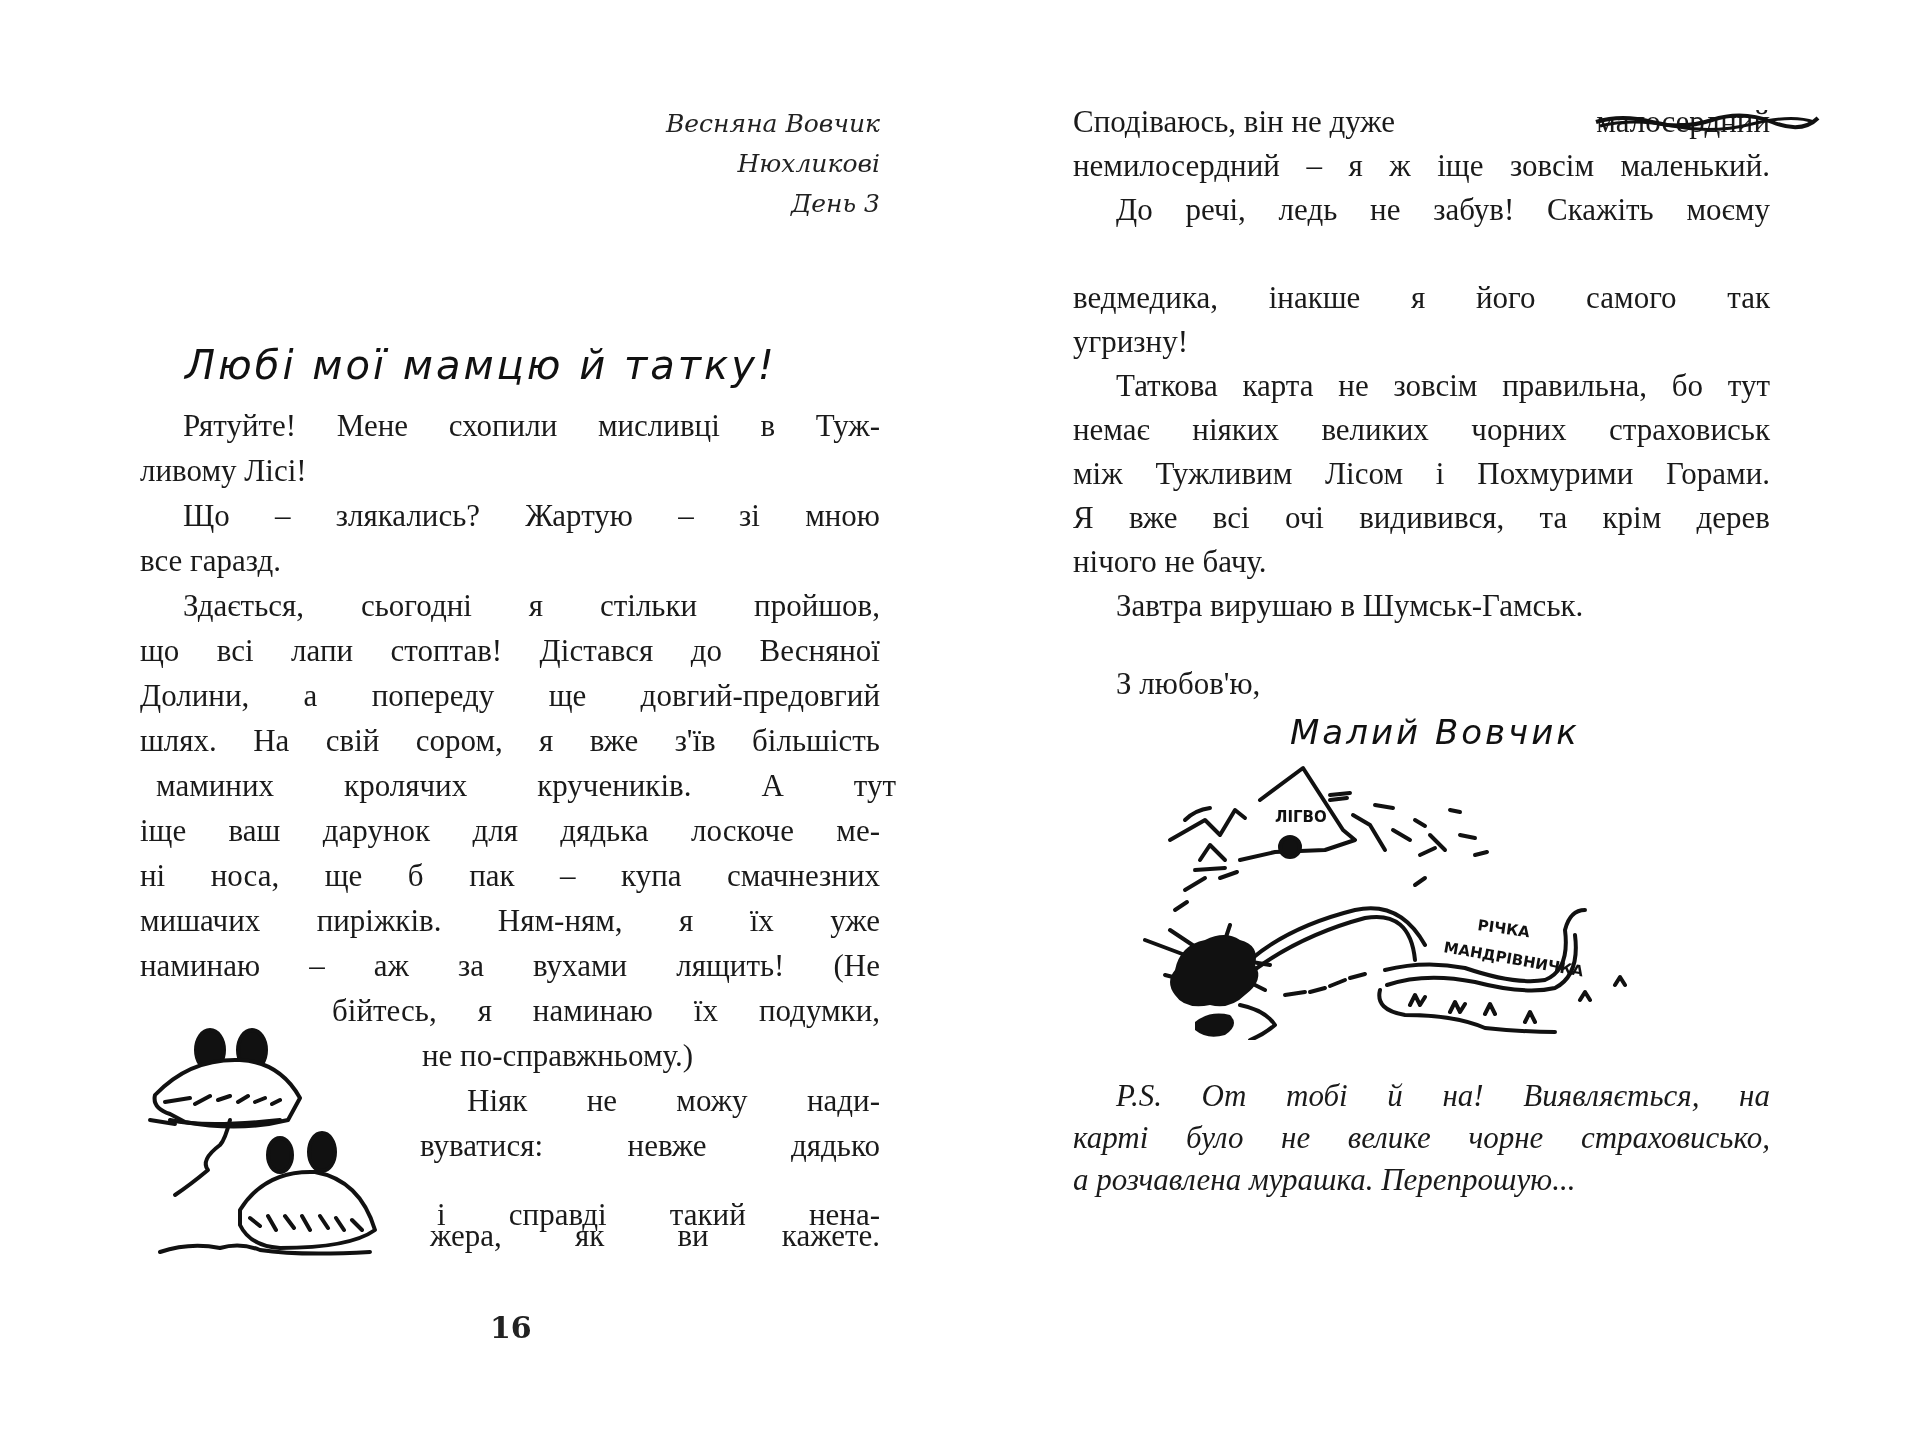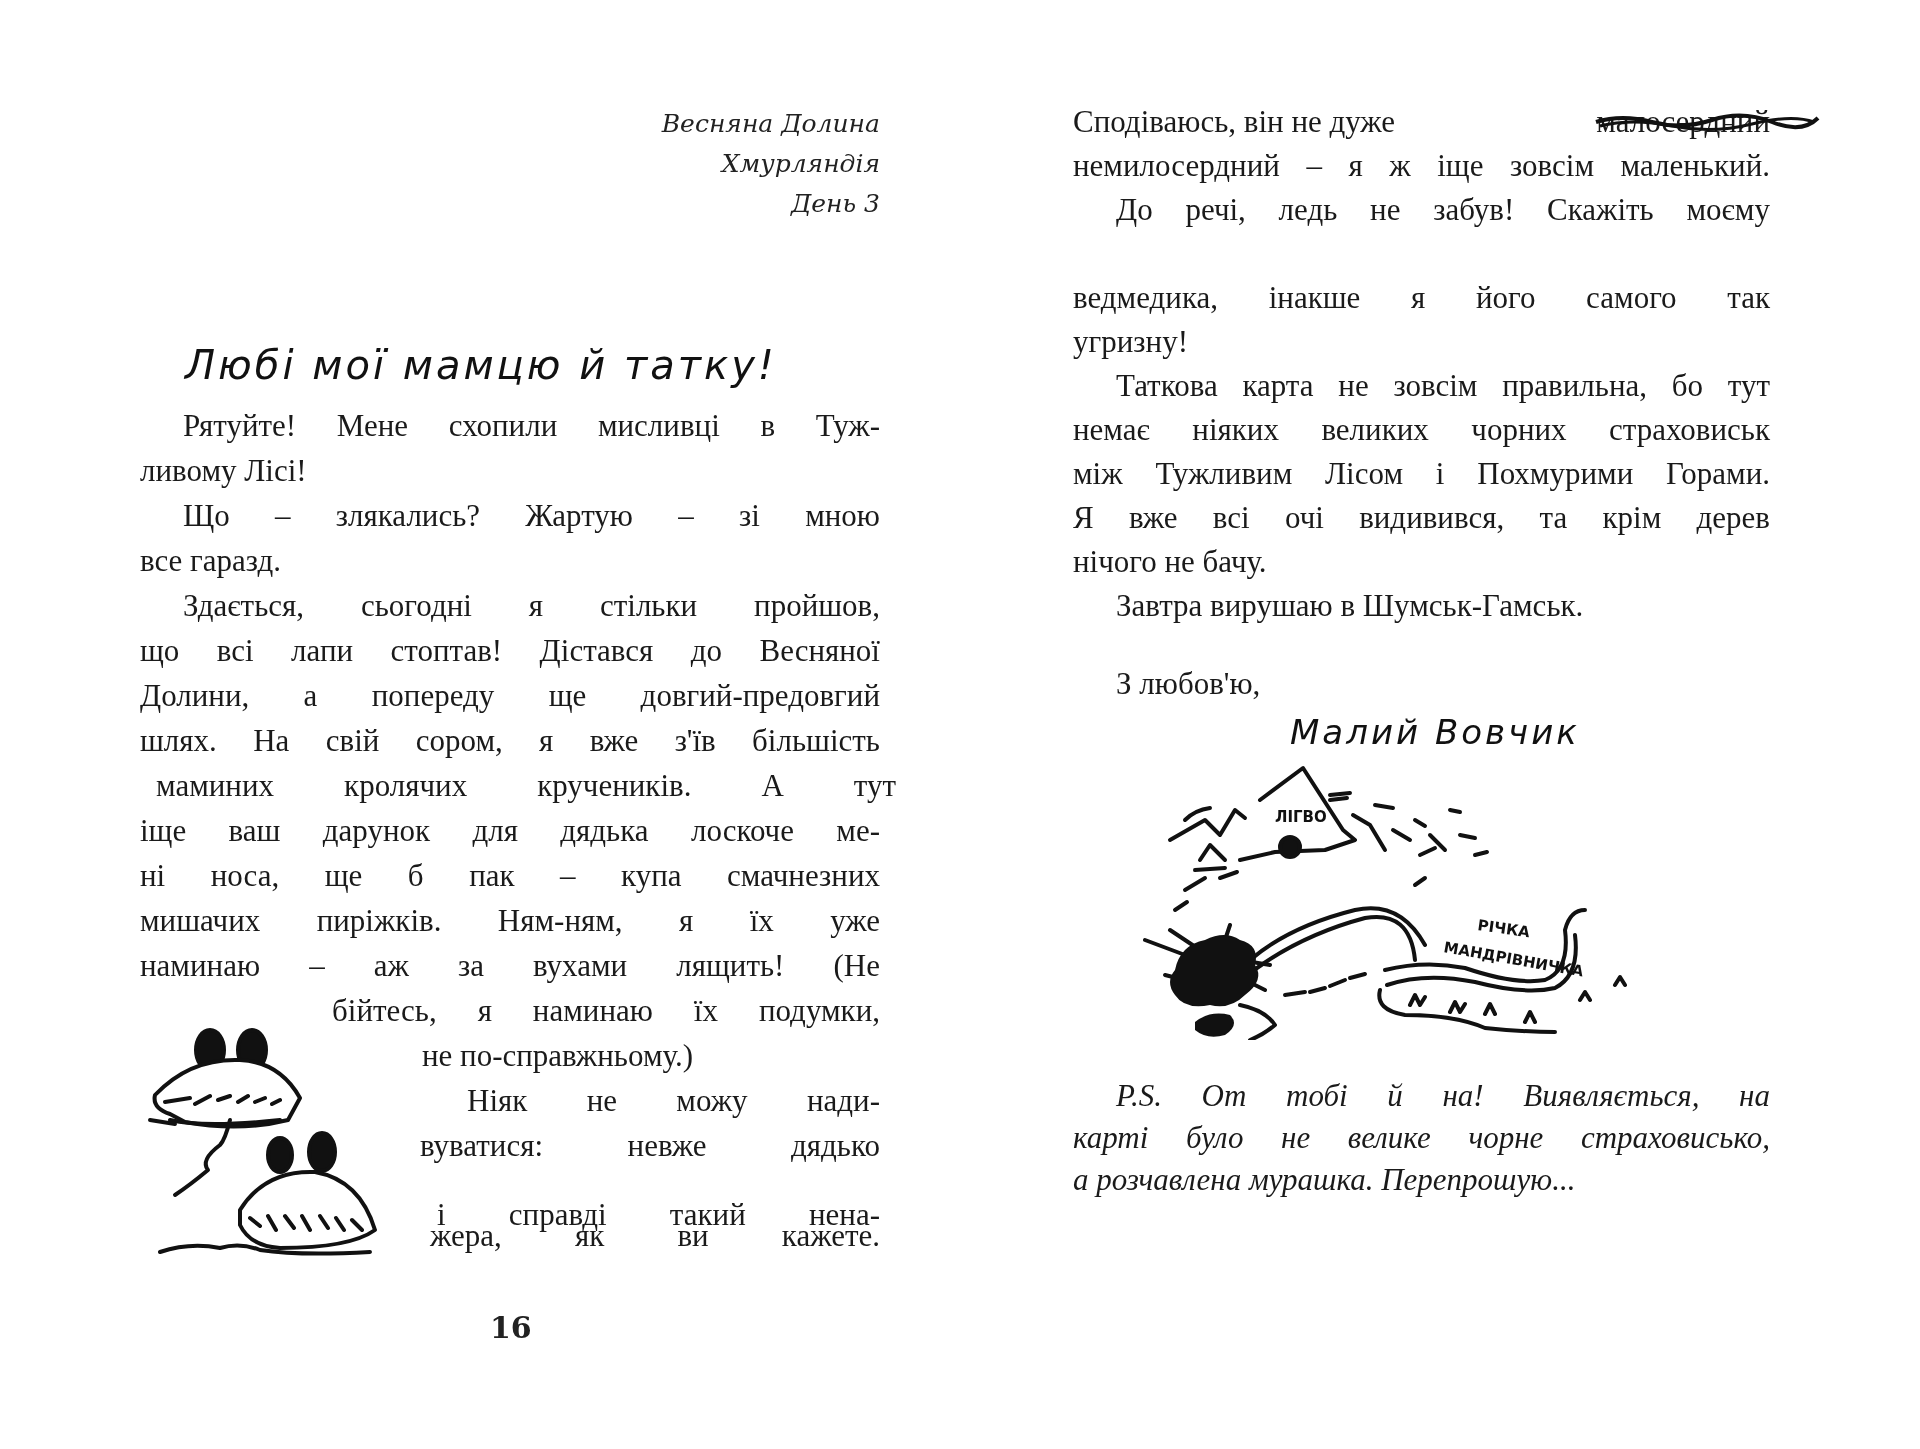--- a/index.html
+++ b/index.html
@@ -23,22 +23,22 @@
   .strike svg { position: absolute; left: -4px; top: 2px; }
 
   .illus { position: absolute; }
   .map-label { font-family: "DejaVu Sans", sans-serif; font-weight: bold; font-size: 15px; fill: #111; }
 </style>
 </head>
 <body>
 
 <div class="page page-left">
 
-  <div class="header-line" style="top:104px;">Весняна Долина</div>
-  <div class="header-line" style="top:144px;">Хмурляндія</div>
+  <div class="header-line" style="top:104px;">Весняна Вовчик</div>
+  <div class="header-line" style="top:144px;">Нюхликові</div>
   <div class="header-line" style="top:184px;">День 3</div>
 
   <div class="line hand" style="left:185px; top:340px; font-size:40px; line-height:50px;">Любі мої мамцю й татку!</div>
 
   <div class="line serif just" style="left:183px; width:697px; top:408px;">Рятуйте! Мене схопили мисливці в Туж-</div>
   <div class="line serif" style="left:140px; top:453px;">ливому Лісі!</div>
   <div class="line serif just" style="left:183px; width:697px; top:498px;">Що – злякались? Жартую – зі мною</div>
   <div class="line serif" style="left:140px; top:543px;">все гаразд.</div>
   <div class="line serif just" style="left:183px; width:697px; top:588px;">Здається, сьогодні я стільки пройшов,</div>
   <div class="line serif just" style="left:140px; width:740px; top:633px;">що всі лапи стоптав! Дістався до Весняної</div>

